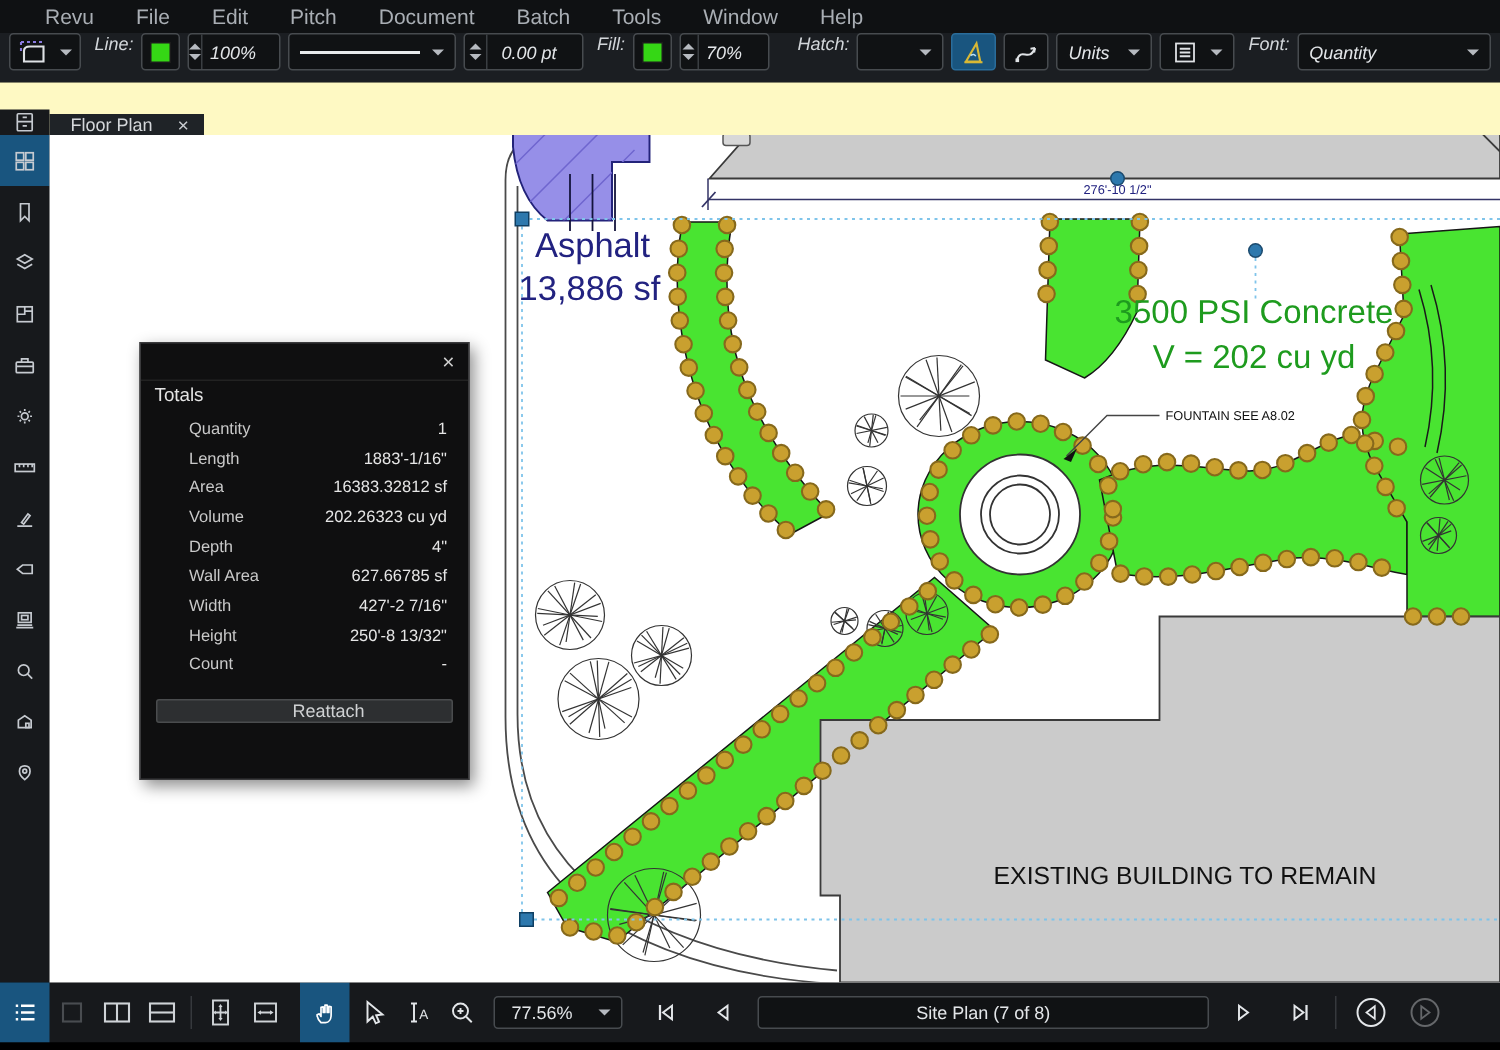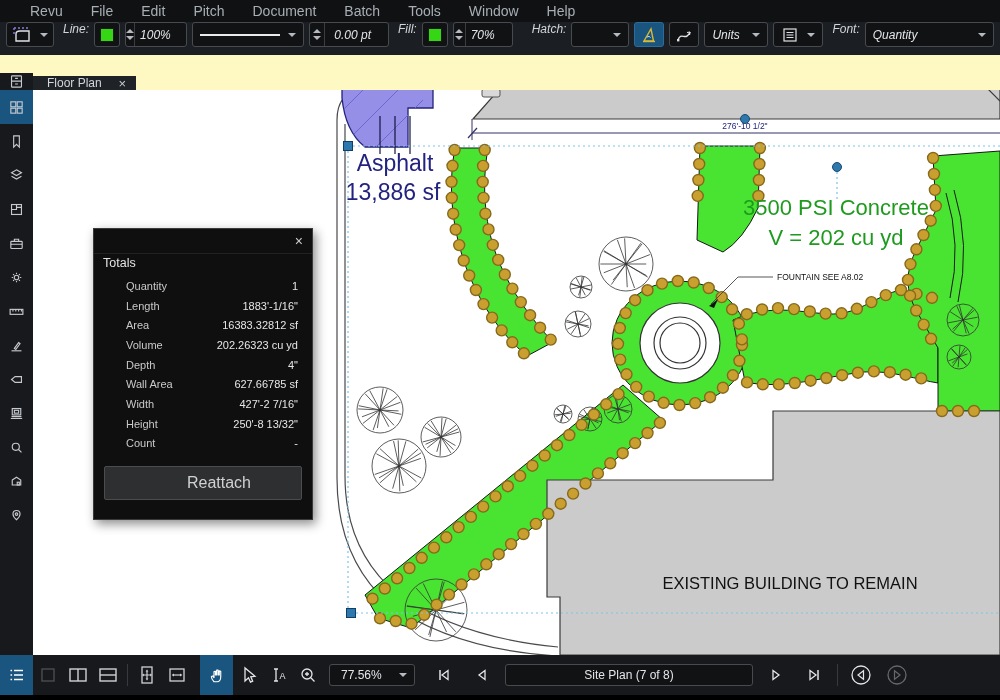--- a/index.html
+++ b/index.html
@@ -59,32 +59,32 @@
             background:#0f0f10; border:1px solid #3a3a3c; box-shadow:3px 4px 10px rgba(0,0,0,.45);
             color:#d8d8d8; }
   .totals .thead { height:25px; display:flex; align-items:center; padding:0 9px;
                    border-bottom:1px solid #222; }
   .totals .ttitle { font-size:12.5px; color:#e4e4e4; flex:1;margin-top:44px; }
   .totals .tclose { color:#cfcfcf; font-size:14px; line-height:1; }
   .totals .tbody { padding:22px 14px 0 14px; }
   .trow { display:flex; height:19.7px; align-items:center; }
   .trow .tl { flex:1; font-size:11px; color:#c9c9c9; padding-left:18px; }
   .trow .tv { font-size:11px; color:#e6e6e6; text-align:right; }
-  .reattach { margin:13px 10px 0 10px; height:34px; background:#2d2f31; border:1px solid #4a4c4e;
-              border-radius:2px; color:#cfd1d3; font-size:16px; display:flex;
+  .reattach { margin:13px 10px 0 10px; height:16px; background:#2d2f31; border:1px solid #4a4c4e;
+              border-radius:2px; color:#cfd1d3; font-size:12px; display:flex;
               align-items:center; justify-content:center;padding-left:32px; }
 
   
   .statusbar { height:40px; background:#17191c; display:flex; align-items:center; flex:0 0 auto; }
   .sbtn { width:30px; height:30px; display:flex; align-items:center; justify-content:center; }
   .sbtn.blue { width:33px; height:40px; background:#19557f; }
   .sep { width:1px; height:22px; background:#36393d; margin:0 4px; }
   .zoombox { width:86px; height:22px; margin:0 6px; }
   .zoombox .val { flex:1; text-align:left; padding-left:4px; font-size:12px; color:#e3e6e9;}
-  .pagebox { width:248px; height:22px; justify-content:center; margin:0 8px; }
+  .pagebox { width:301px; height:22px; justify-content:center; margin:0 8px; }
   .pagebox .val { font-size:12px; color:#e3e6e9; }
   .bottomstrip { height:5px; background:#000; flex:0 0 auto; }
   .dim { opacity:.38; }
 </style>
 </head>
 <body>
 
 <div class="app">
 
   <div class="menubar" id="menubar">

